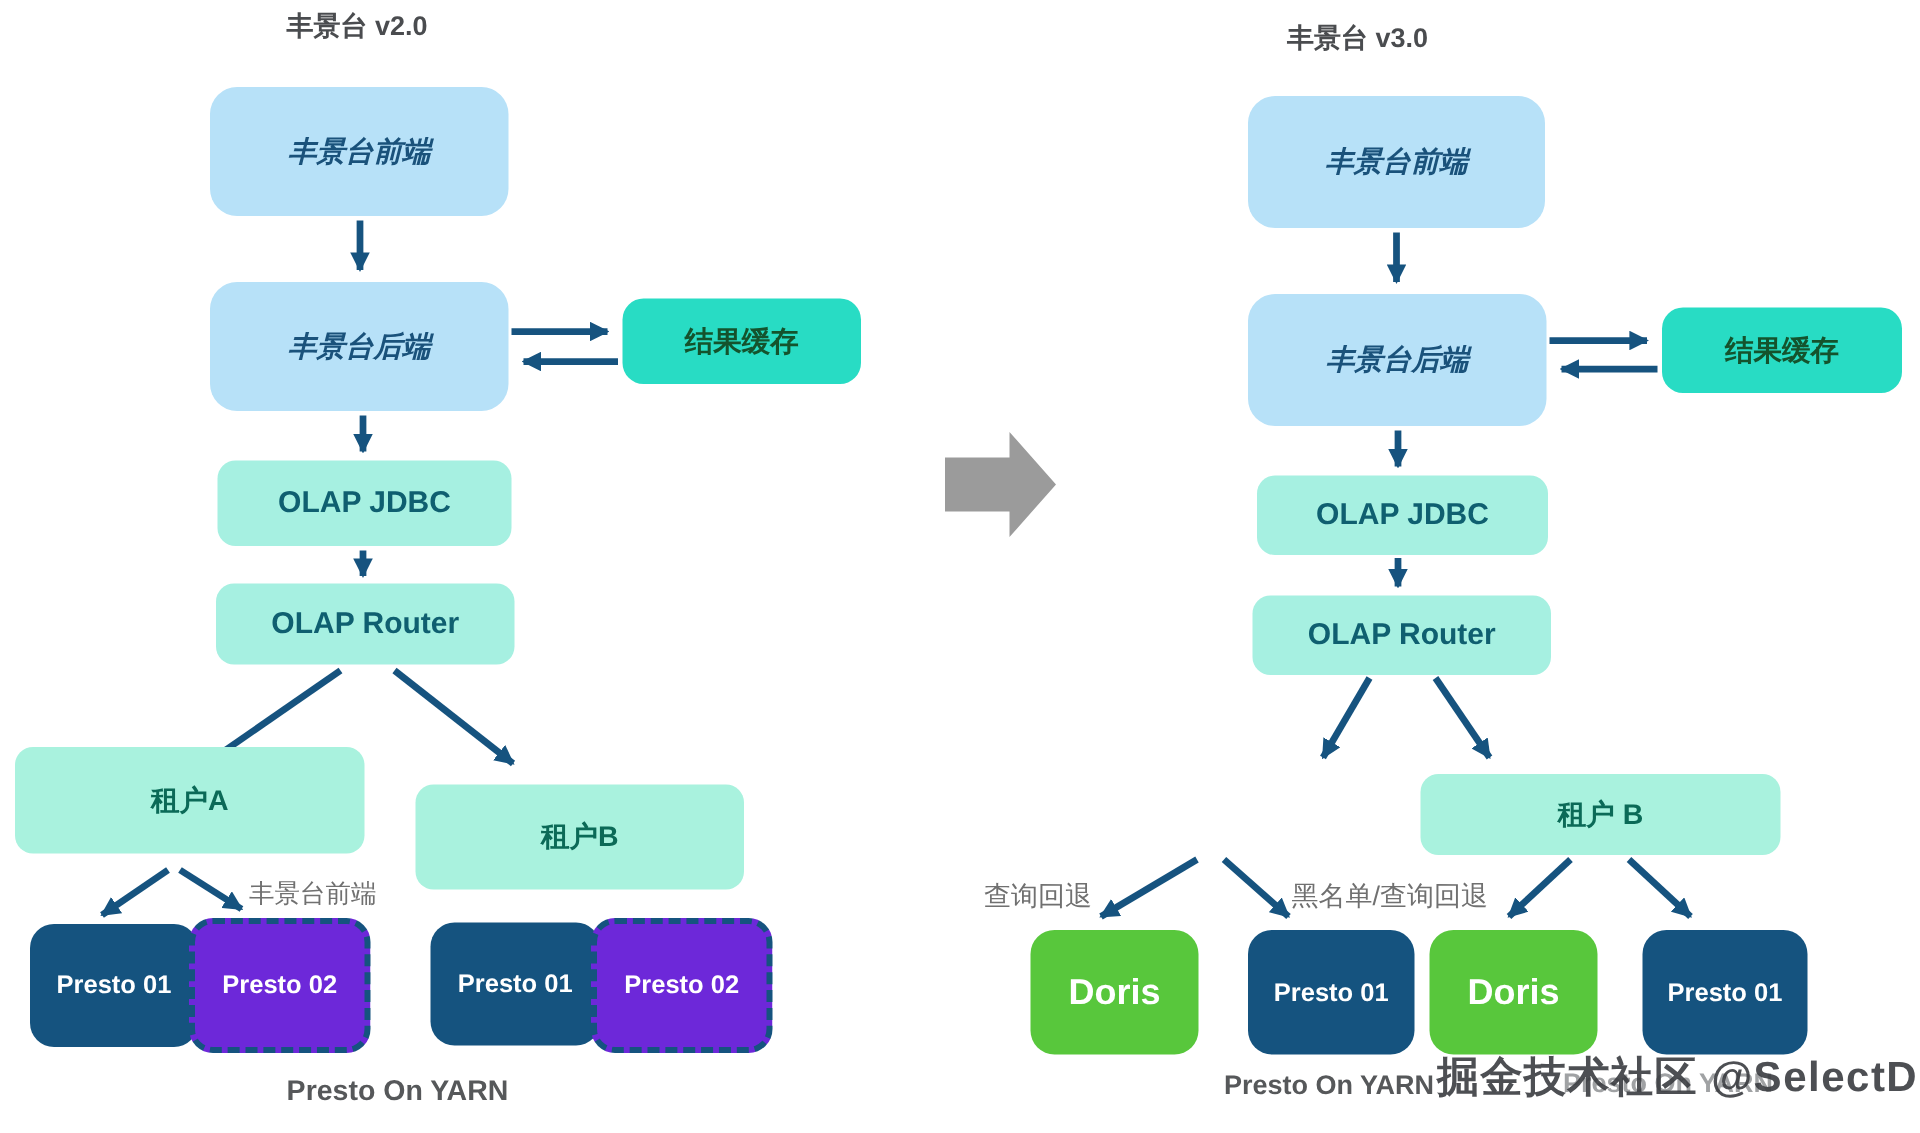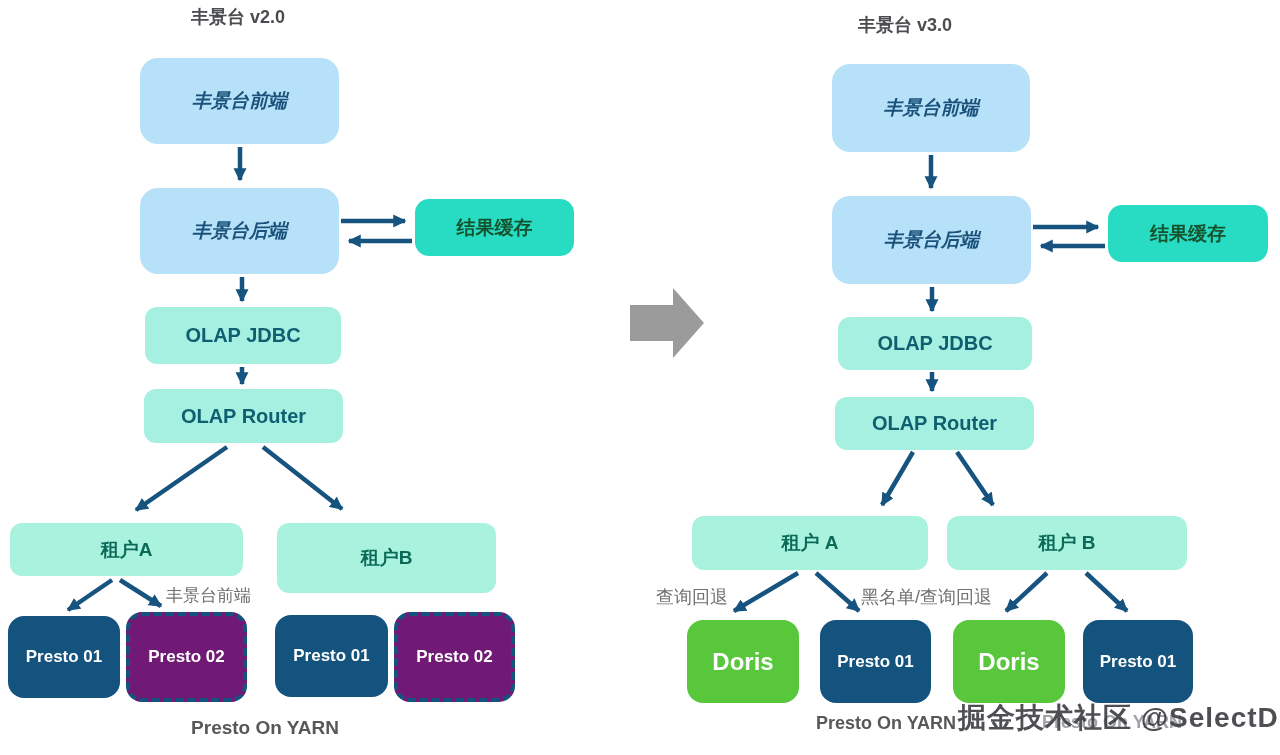--- a/index.html
+++ b/index.html
@@ -8,22 +8,22 @@
     font-family:"Liberation Sans","DejaVu Sans",sans-serif;
   }
   .node{
     position:absolute;display:flex;align-items:center;justify-content:center;
     font-weight:700;text-align:center;box-sizing:content-box;
   }
   .blue   {background:#B7E1F8;color:#1A527B;border-radius:18px;font-size:19px;font-style:italic;}
   .aqua   {background:#A6F0E1;color:#0F5F70;border-radius:12px;font-size:20px;text-align:right;}
   .mint   {background:#A9F2DE;color:#0B6A57;border-radius:12px;font-size:19px;}
   .teal   {background:#28DCC4;color:#14532d;border-radius:14px;font-size:19px;}
-  .navy   {background:#15537F;color:#ffffff;border-radius:16px;font-size:17px;}
-  .bblue  {background:#701a75;color:#ffffff;border-radius:16px;font-size:17px;border:4px dashed #15537F;}
+  .navy   {background:#15537F;color:#ffffff;border-radius:16px;font-size:17px;margin-left:12px;}
+  .bblue  {background:#6d28d9;color:#ffffff;border-radius:16px;font-size:17px;border:4px dashed #15537F;}
   .green  {background:#58C73C;color:#ffffff;border-radius:16px;font-size:24px;}
   .dtitle {position:absolute;font-weight:700;font-size:18px;color:#4A4C4F;text-align:center;}
   .glabel {position:absolute;font-weight:400;color:#707070;white-space:nowrap;}
   .footer {position:absolute;font-weight:700;color:#56585A;text-align:center;white-space:nowrap;}
   .ghost  {position:absolute;font-weight:700;color:#A0A2A4;white-space:nowrap;z-index:1;}
   .wm     {position:absolute;font-weight:700;font-size:28px;color:rgba(58,60,64,0.9);
            white-space:nowrap;z-index:2;letter-spacing:1px;}
   svg.wires{position:absolute;left:0;top:0;z-index:0;pointer-events:none;}
 </style>
 </head>
@@ -65,40 +65,39 @@
     <polygon points="630,305 673,305 673,288 704,323 673,358 673,341 630,341" fill="#9B9B9B"></polygon>
   </svg>
 
   <div class="dtitle" style="left:158px;top:5px;width:160px;">丰景台 v2.0</div>
 
   <div class="node blue" style="left:140px;top:58px;width:199px;height:86px;">丰景台前端</div>
   <div class="node blue" style="left:140px;top:188px;width:199px;height:86px;">丰景台后端</div>
   <div class="node teal" style="left:415px;top:199px;width:159px;height:57px;">结果缓存</div>
   <div class="node aqua" style="left:145px;top:307px;width:196px;height:57px;">OLAP JDBC</div>
   <div class="node aqua" style="left:144px;top:389px;width:199px;height:54px;">OLAP Router</div>
-  <div class="node mint" style="left:10px;top:523px;width:233px;height:53px;">租户A</div>
+  <div class="node mint" style="left:10px;top:498px;width:233px;height:71px;">租户A</div>
   <div class="node mint" style="left:277px;top:523px;width:219px;height:70px;">租户B</div>
 
   <div class="glabel" style="left:166px;top:584px;font-size:17px;">丰景台前端</div>
 
   <div class="node navy" style="left:8px;top:616px;width:112px;height:82px;">Presto 01</div>
   <div class="node bblue" style="left:126px;top:612px;width:113px;height:82px;">Presto 02</div>
   <div class="node navy" style="left:275px;top:615px;width:113px;height:82px;">Presto 01</div>
   <div class="node bblue" style="left:394px;top:612px;width:113px;height:82px;">Presto 02</div>
 
   <div class="footer" style="left:185px;top:717px;width:160px;font-size:19px;">Presto On YARN</div>
 
   <div class="dtitle" style="left:825px;top:13px;width:160px;">丰景台 v3.0</div>
 
   <div class="node blue" style="left:832px;top:64px;width:198px;height:88px;">丰景台前端</div>
   <div class="node blue" style="left:832px;top:196px;width:199px;height:88px;">丰景台后端</div>
   <div class="node teal" style="left:1108px;top:205px;width:160px;height:57px;">结果缓存</div>
   <div class="node aqua" style="left:838px;top:317px;width:194px;height:53px;">OLAP JDBC</div>
   <div class="node aqua" style="left:835px;top:397px;width:199px;height:53px;">OLAP Router</div>
-  <div class="node mint" style="left:692px;top:516px;width:236px;height:54px;">租户 A</div>
   <div class="node mint" style="left:947px;top:516px;width:240px;height:54px;">租户 B</div>
 
   <div class="glabel" style="left:656px;top:585px;font-size:18px;">查询回退</div>
   <div class="glabel" style="left:861px;top:585px;font-size:18px;">黑名单/查询回退</div>
 
   <div class="node green" style="left:687px;top:620px;width:112px;height:83px;">Doris</div>
   <div class="node navy" style="left:820px;top:620px;width:111px;height:83px;">Presto 01</div>
   <div class="node green" style="left:953px;top:620px;width:112px;height:83px;">Doris</div>
   <div class="node navy" style="left:1083px;top:620px;width:110px;height:83px;">Presto 01</div>
 

